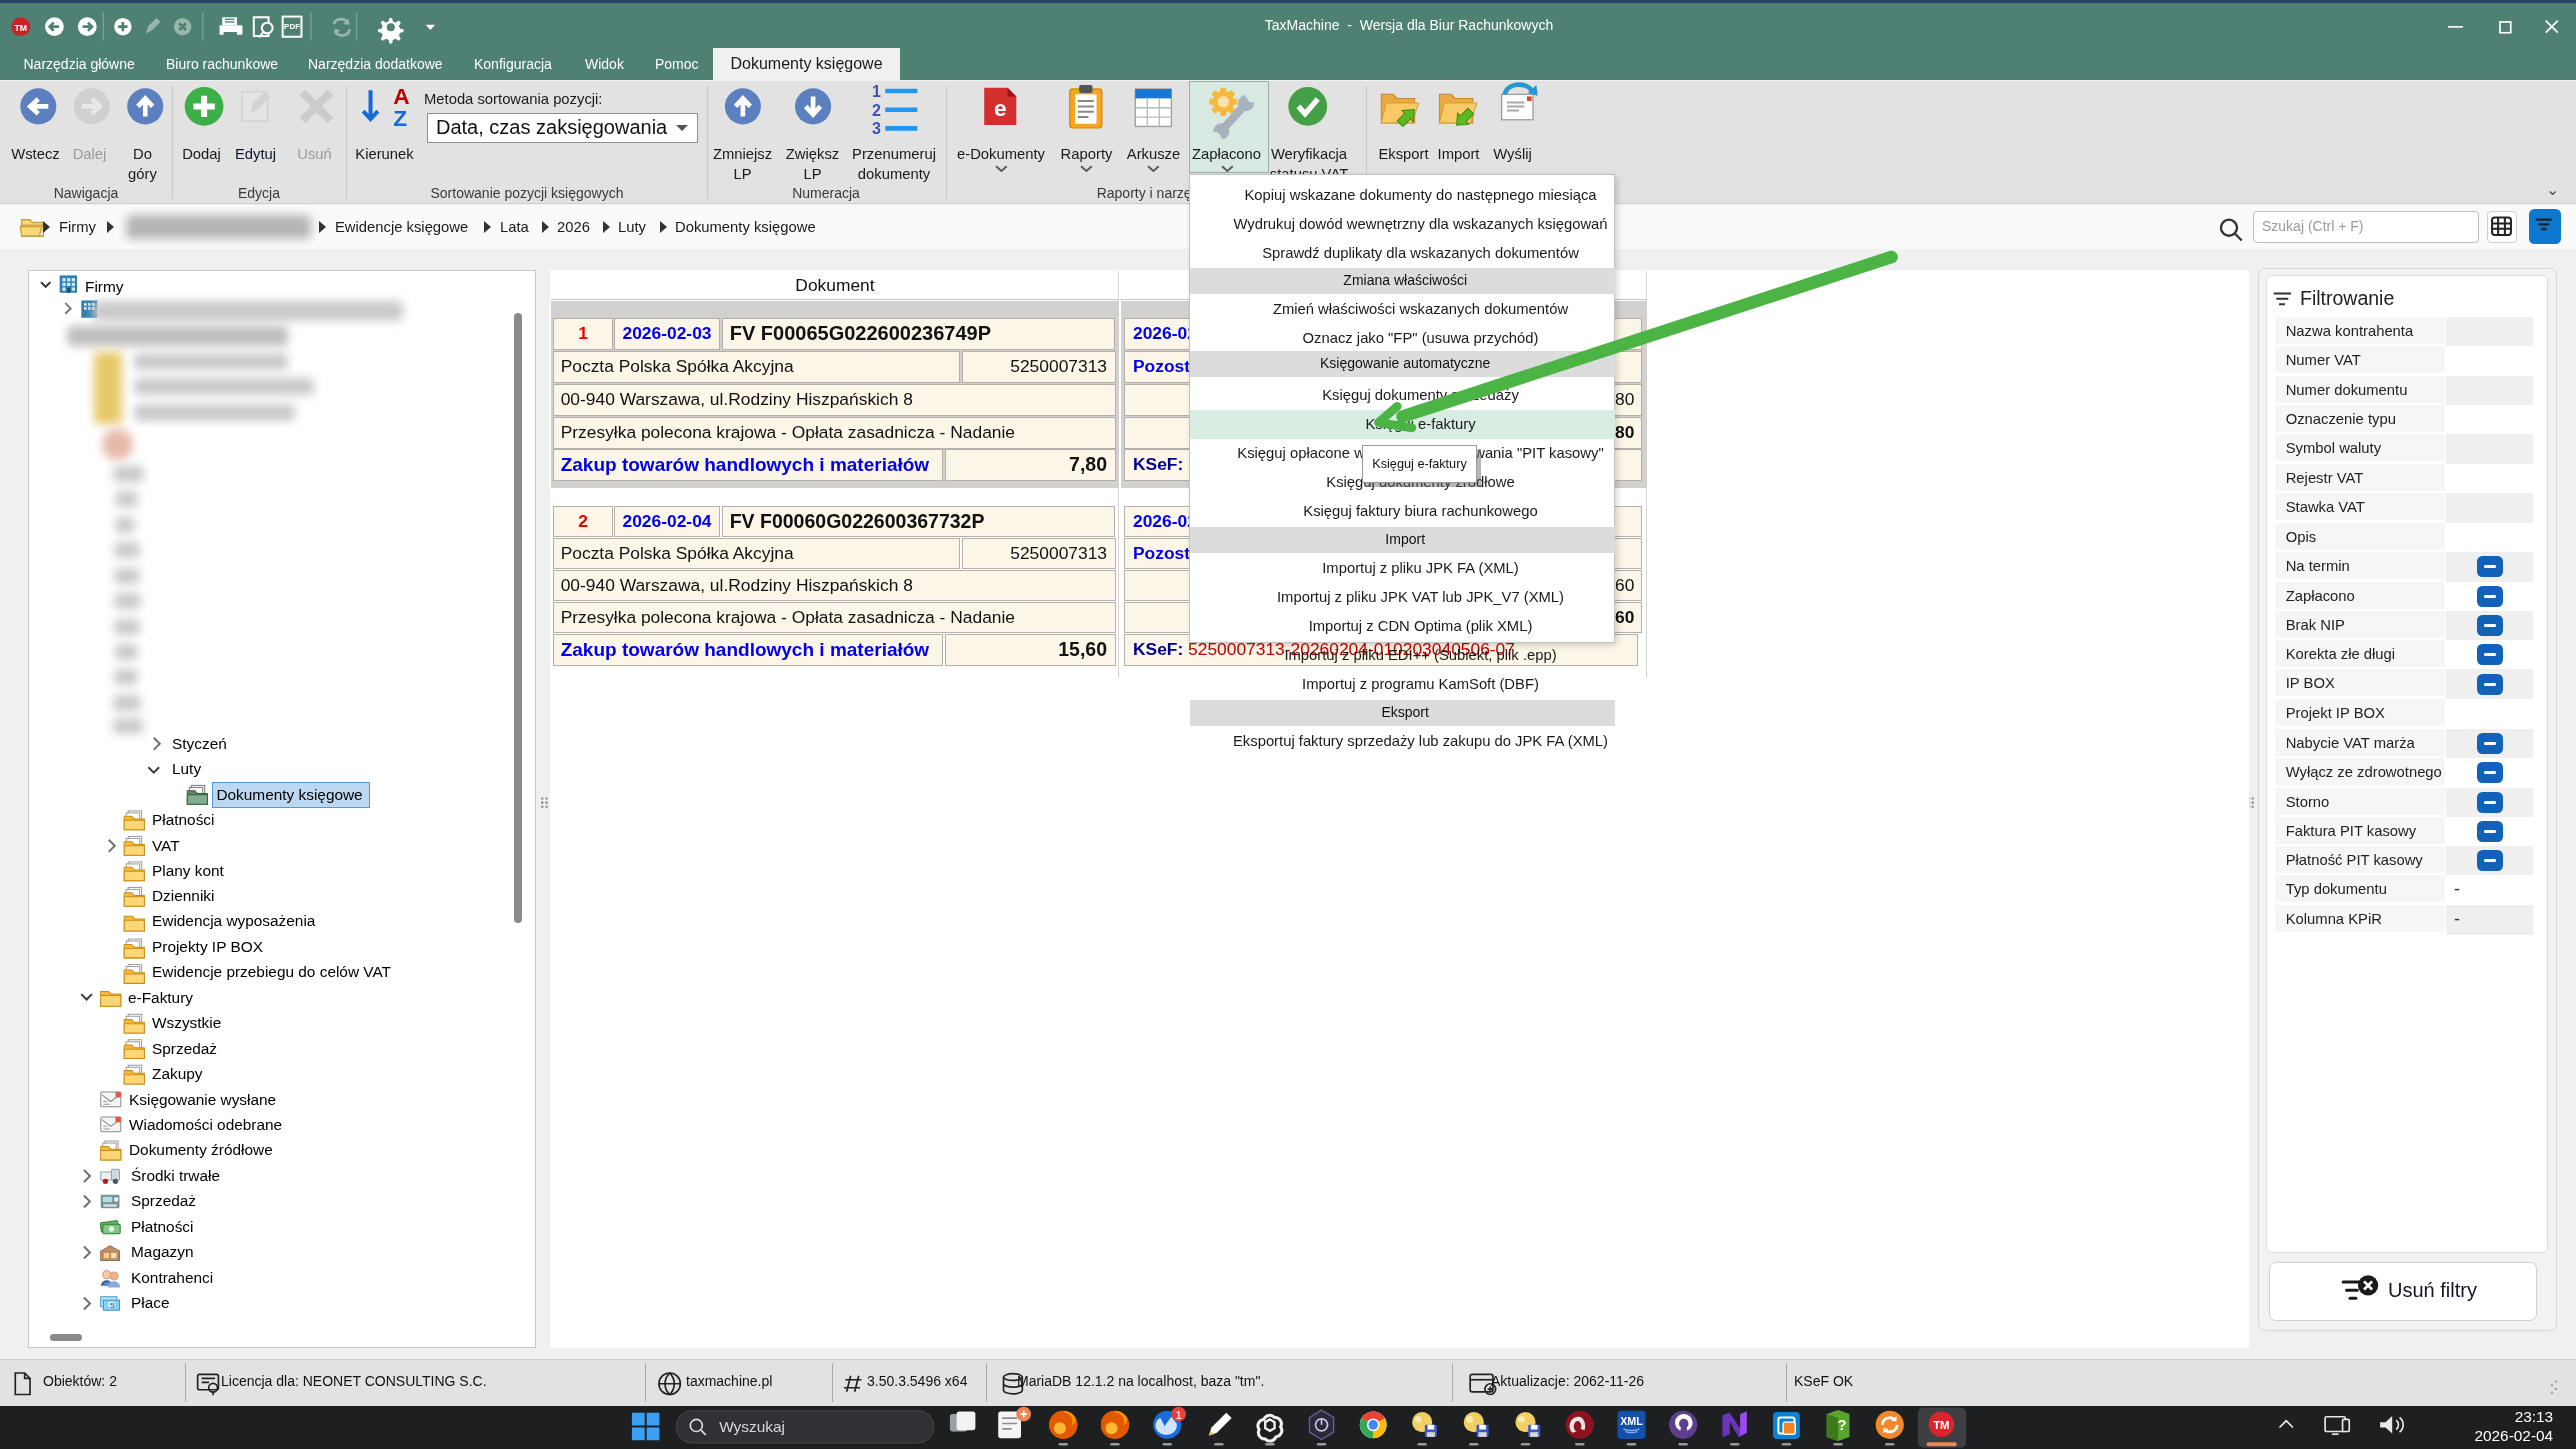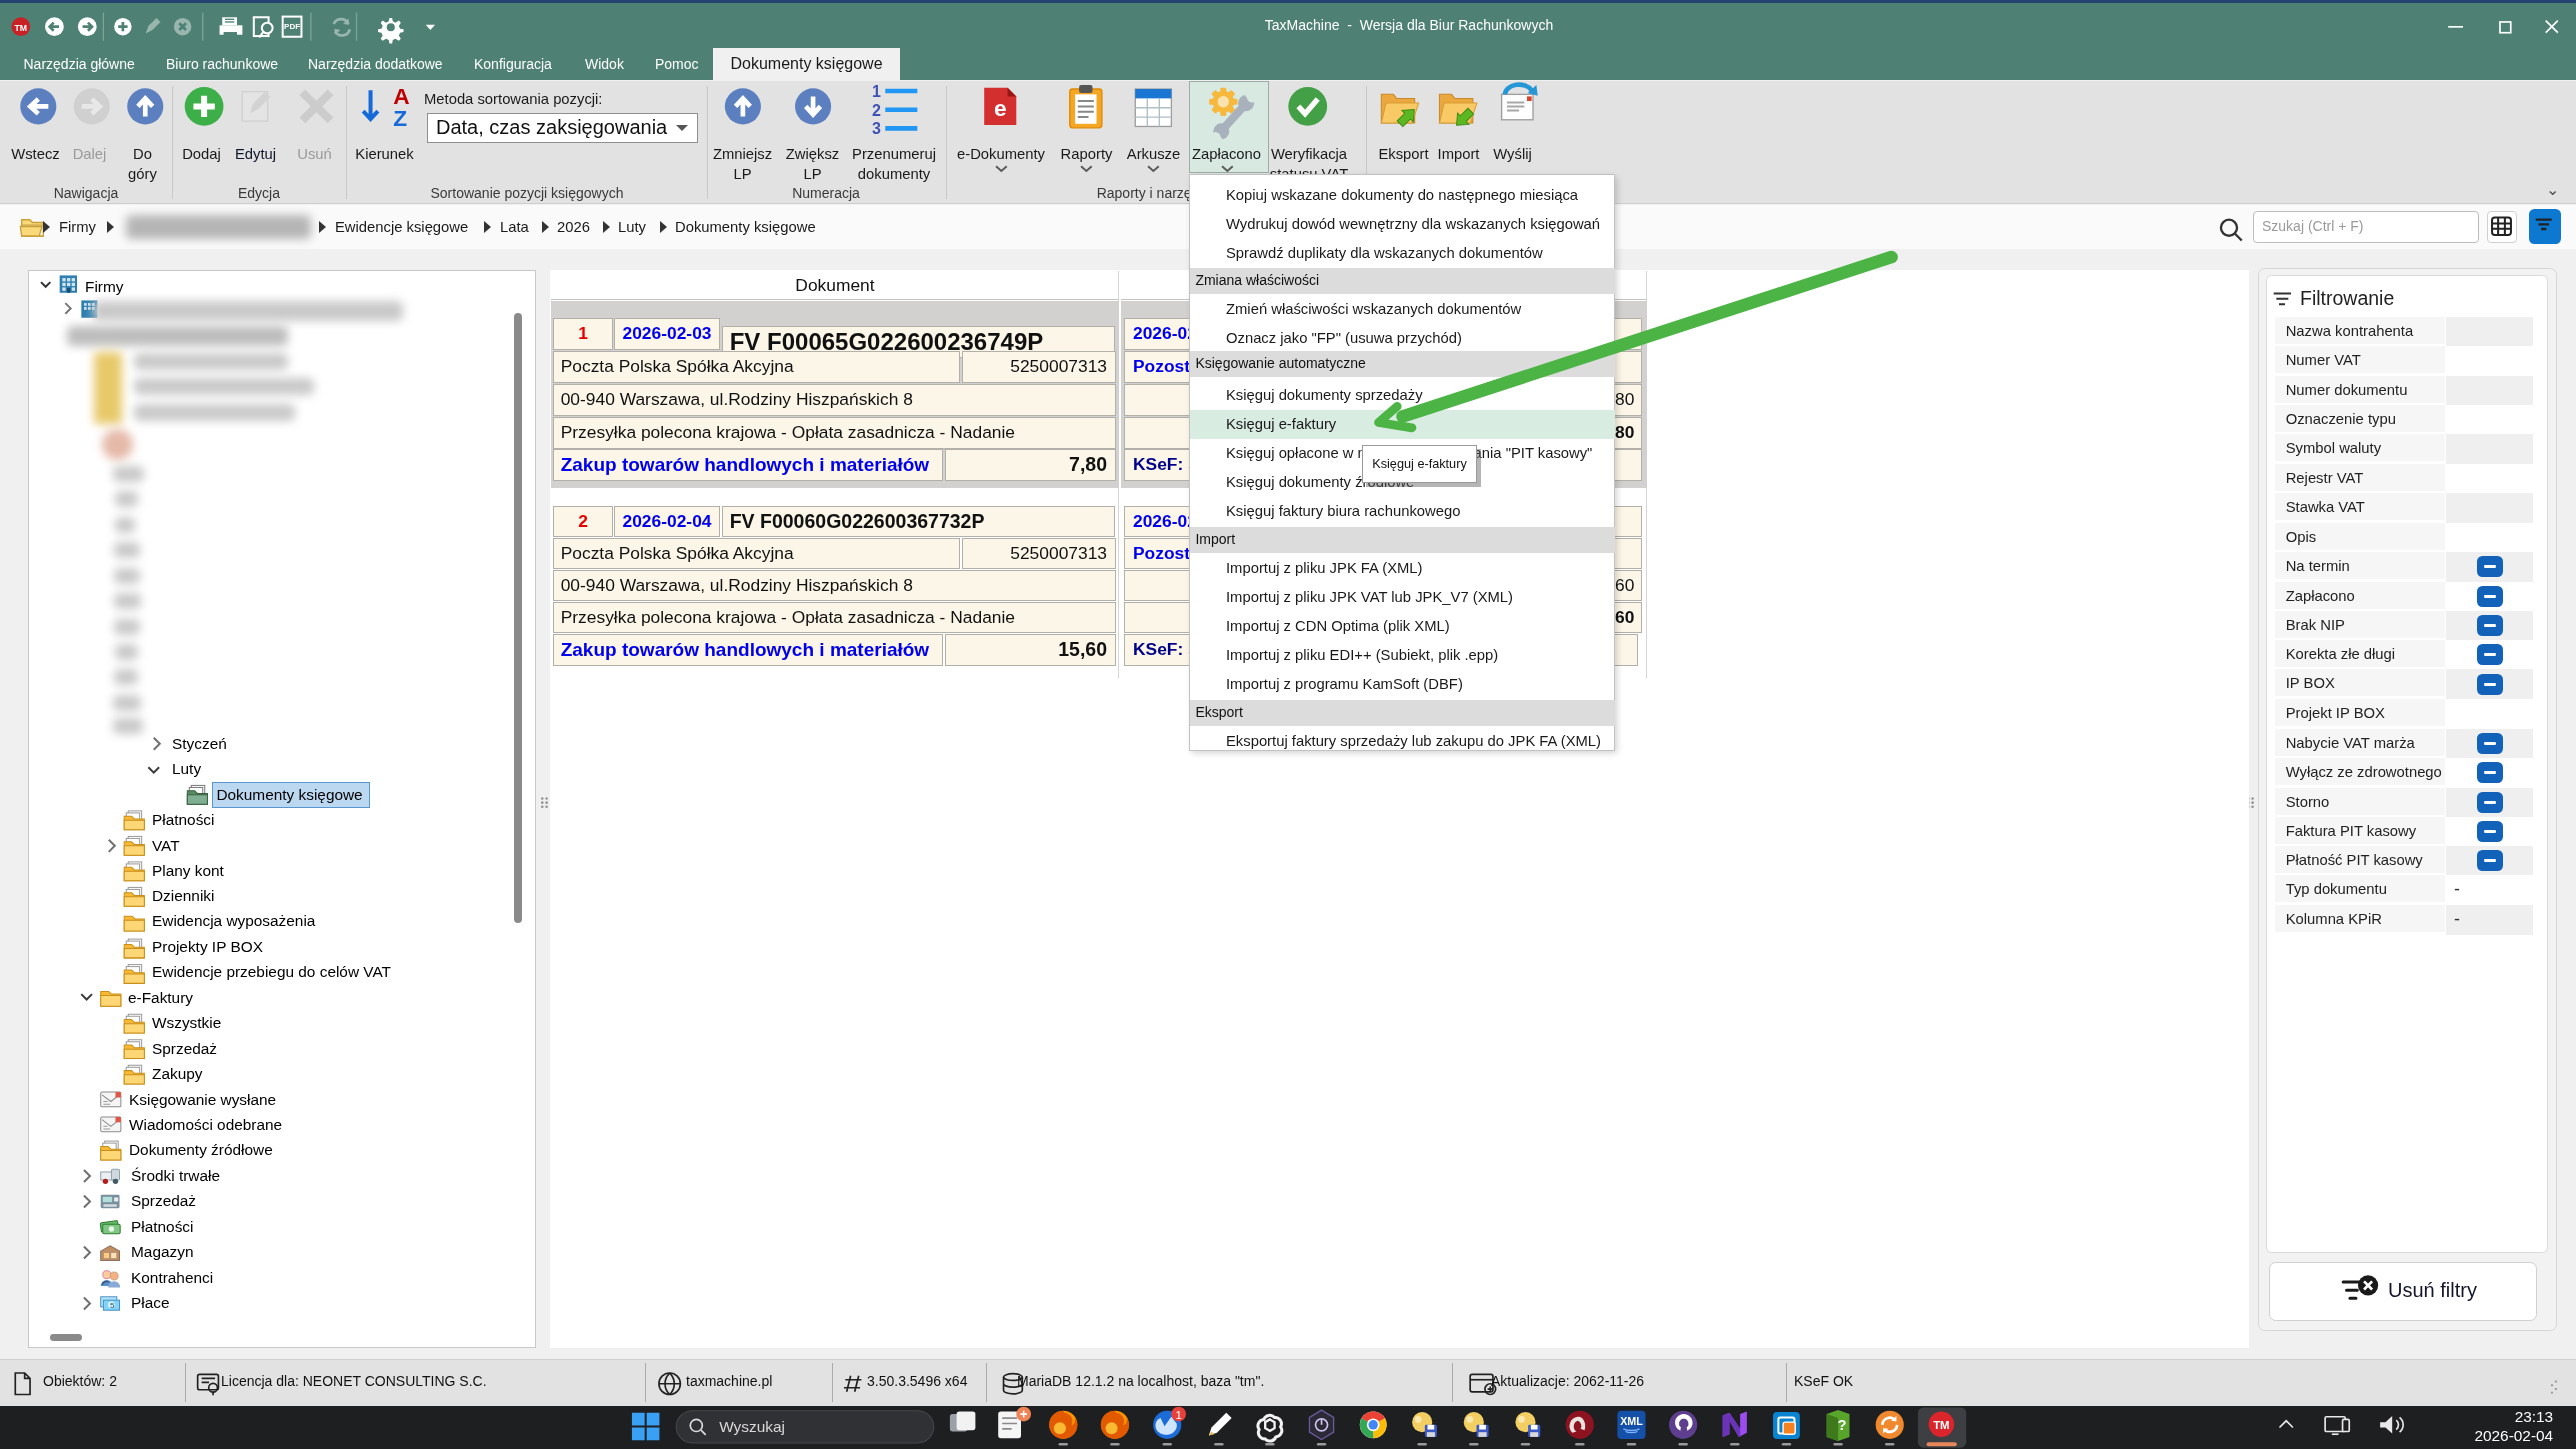--- a/index.html
+++ b/index.html
@@ -46,21 +46,21 @@
 #filterouter { left:2258px; top:268px; width:299px; height:1063px; background:#f2f2f2; border:1.3px solid #d6d6d6; border-radius:6.7px; }
 #filtercard { left:2266px; top:275px; width:282px; height:978px; background:#fff; border:1.3px solid #dadada; border-radius:5.4px; }
 .frow { position:absolute; left:2275px; width:170px; height:29.5px; font-size:14.8px; color:#222; line-height:29.5px; padding-left:10.7px; white-space:nowrap; }
 .fval { position:absolute; left:2446px; width:87px; height:29.5px; }
 .ftog { position:absolute; width:25.5px; height:21px; background:#1262ba; border-radius:5.4px; }
 .tgm { width:12px; height:3.4px; background:#fff; border-radius:1.3px; margin:8.7px auto 0; }
 .frow { background:#f6f6f6; border-bottom:1.3px solid #fff; height:28px; }
 #removefilters { left:2269px; top:1262px; width:268px; height:59px; background:#fff; border:1.3px solid #d0d0d0; border-radius:6.7px; }
 
 
-#menu { left:1189px; top:174px; width:426px; height:577px; background:#fff; border:0.7px solid #c2c2c2; box-shadow:2.7px 2.7px 6.7px rgba(0,0,0,0.18); }
+#menu { left:1189px; top:174px; width:426px; height:469px; background:#fff; border:0.7px solid #c2c2c2; box-shadow:2.7px 2.7px 6.7px rgba(0,0,0,0.18);text-align:center; }
 .mi { position:absolute; left:0; width:425px; height:29px; font-size:14.8px; color:#1a1a1a; line-height:29px; padding-left:36px; white-space:nowrap; overflow:hidden; }
 .mh { position:absolute; left:0; width:425px; height:25.5px; background:#dcdcdc; font-size:14px; font-weight:normal; color:#111; line-height:25.5px; padding-left:5.4px; }
 
 
 #statusbar { left:0; top:1359px; width:2576px; height:47px; background:#e2e2e2; border-top:1.3px solid #cfcfcf; }
 .ssep { position:absolute; top:1363px; width:1.3px; height:39px; background:#ababab; }
 .stext { position:absolute; top:1373px; font-size:14px; color:#111; }
 
 
 #taskbar { left:0; top:1406px; width:2576px; height:43px; background:#1d1f21; }
@@ -496,21 +496,21 @@
 
 <div class="abs" style="left:551px;top:271px;width:568px;height:29px;background:#fff;border-bottom:1.3px solid #c4c4c4;font-size:17.4px;color:#111;text-align:center;line-height:29px">Dokument</div>
 <div class="abs" style="left:1121px;top:271px;width:525px;height:29px;background:#fff;border-bottom:1.3px solid #c4c4c4"></div>
 <div class="abs" style="left:1118px;top:271px;width:1.3px;height:407px;background:#d5d5d5"></div>
 <div class="abs" style="left:1646px;top:271px;width:1.3px;height:407px;background:#d5d5d5"></div>
 
 <div class="abs" style="left:551px;top:301px;width:568px;height:187px;background:#d2d1cf"></div>
 <div class="abs" style="left:1121px;top:301px;width:526px;height:187px;background:#d2d1cf"></div>
 <div class="cell bold" style="left:553px;top:318px;width:60px;height:32px;color:#e80000;text-align:center">1</div>
 <div class="cell bold blue" style="left:614px;top:318px;width:106px;height:32px;text-align:center">2026-02-03</div>
-<div class="cell bold" style="left:722px;top:326px;width:393px;height:32px;padding-left:6.7px;font-size:24px">FV F00065G022600236749P</div>
+<div class="cell bold" style="left:722px;top:318px;width:393px;height:32px;padding-left:6.7px;font-size:20px">FV F00065G022600236749P</div>
 <div class="cell" style="left:553px;top:351px;width:407px;height:32px;padding-left:6.7px">Poczta Polska Spółka Akcyjna</div>
 <div class="cell" style="left:962px;top:351px;width:154px;height:32px;text-align:right;padding-right:8px">5250007313</div>
 <div class="cell" style="left:553px;top:384px;width:563px;height:32px;padding-left:6.7px">00-940 Warszawa, ul.Rodziny Hiszpańskich 8</div>
 <div class="cell" style="left:553px;top:417px;width:563px;height:32px;padding-left:6.7px">Przesyłka polecona krajowa - Opłata zasadnicza - Nadanie</div>
 <div class="cell bold blue" style="left:553px;top:449px;width:390px;height:32px;padding-left:6.7px;font-size:19px">Zakup towarów handlowych i materiałów</div>
 <div class="cell bold" style="left:945px;top:449px;width:171px;height:32px;text-align:right;padding-right:8px;font-size:19.5px">7,80</div>
 <div class="cell bold blue" style="left:1124px;top:318px;width:518px;height:32px;padding-left:8px">2026-02-17</div>
 <div class="cell bold blue" style="left:1124px;top:351px;width:518px;height:32px;padding-left:8px">Pozostało do zapłaty: 7,80</div>
 <div class="cell" style="left:1124px;top:384px;width:518px;height:32px;text-align:right;padding-right:6.7px">7,80</div>
 <div class="cell bold" style="left:1124px;top:417px;width:518px;height:32px;text-align:right;padding-right:6.7px">7,80</div>

